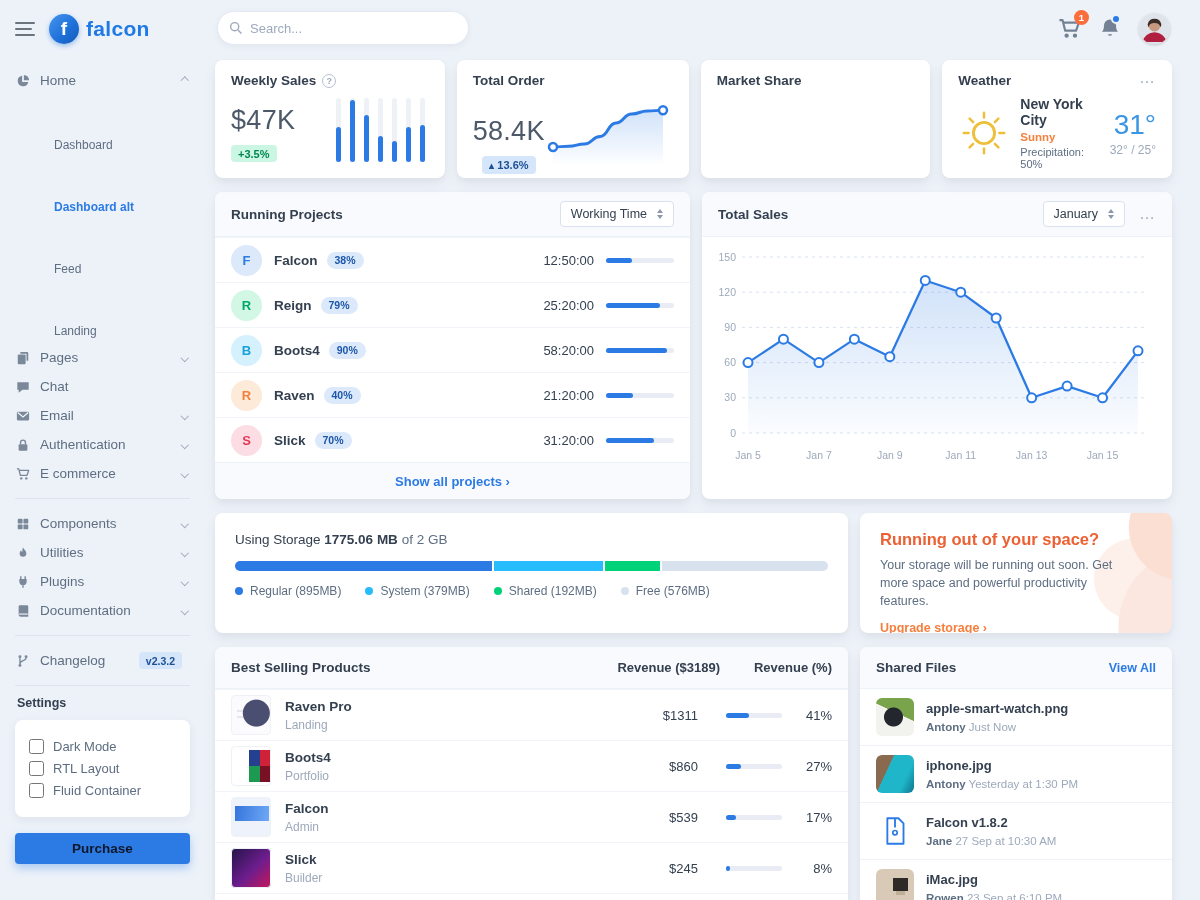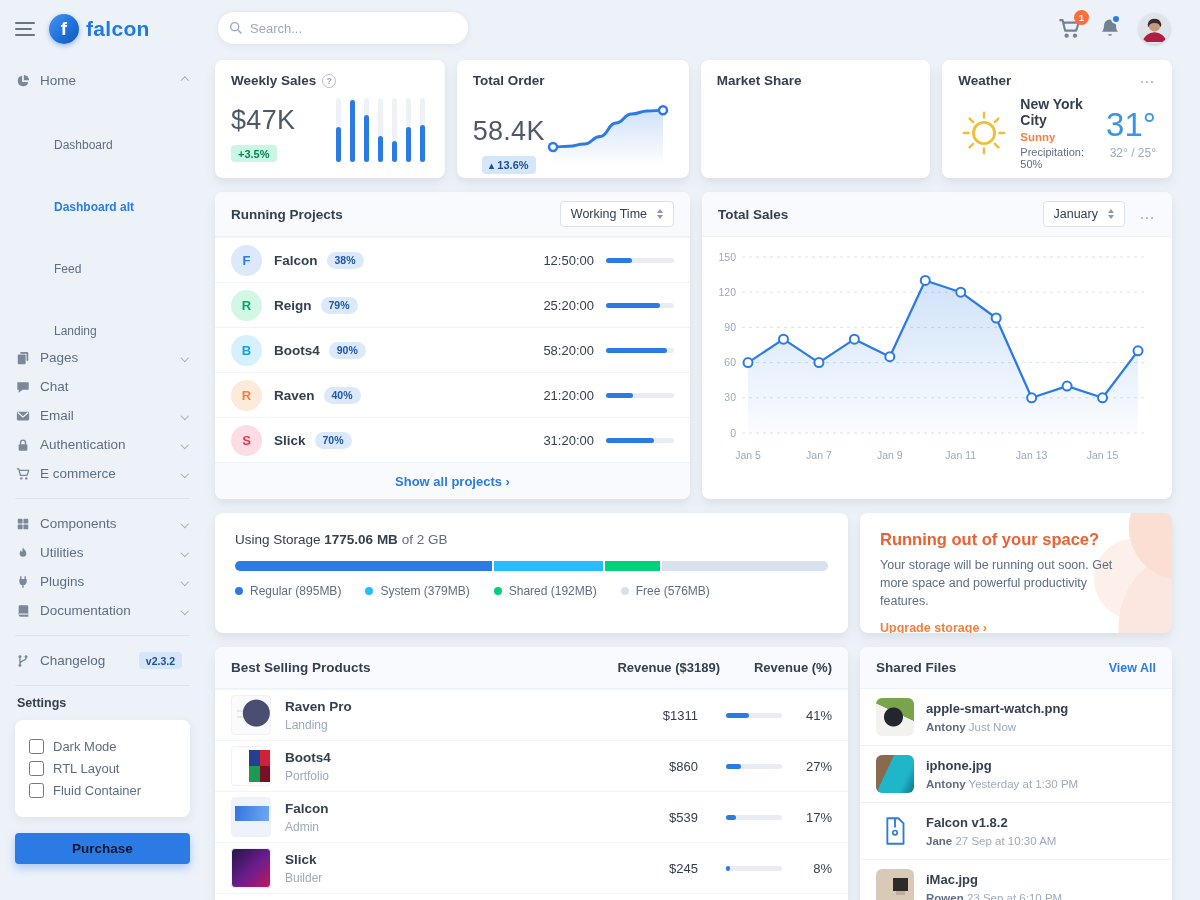--- a/index.html
+++ b/index.html
@@ -78,21 +78,21 @@
   .donut { width:94px; height:94px; border-radius:50%; display:flex; align-items:center; justify-content:center; }
   .donut-hole { width:76px; height:76px; background:#fff; border-radius:50%; display:flex; align-items:center; justify-content:center; font-size:19px; color:#344050; }
 
   .weather-head { display:flex; justify-content:space-between; align-items:flex-start; }
   .weather-body { display:flex; align-items:center; gap:10px; margin-top:8px; }
   .weather-mid { flex:1; }
   .weather-city { font-size:14px; font-weight:700; color:#344050; }
   .weather-cond { font-size:11.5px; color:#f5803e; font-weight:600; margin-top:3px; }
   .weather-precip { font-size:11px; color:#5e6e82; margin-top:3px; }
   .weather-right { text-align:right; }
-  .weather-temp { font-size:33px; color:#3b95e5; font-weight:500; }
+  .weather-temp { font-size:28px; color:#3b95e5; font-weight:500; }
   .weather-range { font-size:12px; color:#9da9bb; margin-top:2px; }
 
   .row2 { display:grid; grid-template-columns:475px 470px; gap:12px; margin-top:14px; }
   .card-head { background:#f9fafd; border-bottom:1px solid #edf2f9; border-radius:8px 8px 0 0; padding:9px 16px; display:flex; align-items:center; justify-content:space-between; min-height:42px; }
   .card-title { font-size:13.5px; font-weight:700; color:#344050; }
   .select-box { display:flex; align-items:center; gap:10px; border:1px solid #d8e2ef; border-radius:4px; background:#fff; padding:5px 10px; font-size:12.5px; color:#344050; cursor:pointer; }
   .sortstack { display:flex; flex-direction:column; gap:2px; }
   .tri-up { width:0; height:0; border-left:3.5px solid transparent; border-right:3.5px solid transparent; border-bottom:4.5px solid #8b98ab; }
   .tri-down { width:0; height:0; border-left:3.5px solid transparent; border-right:3.5px solid transparent; border-top:4.5px solid #8b98ab; }
   .head-right { display:flex; align-items:center; gap:14px; }

